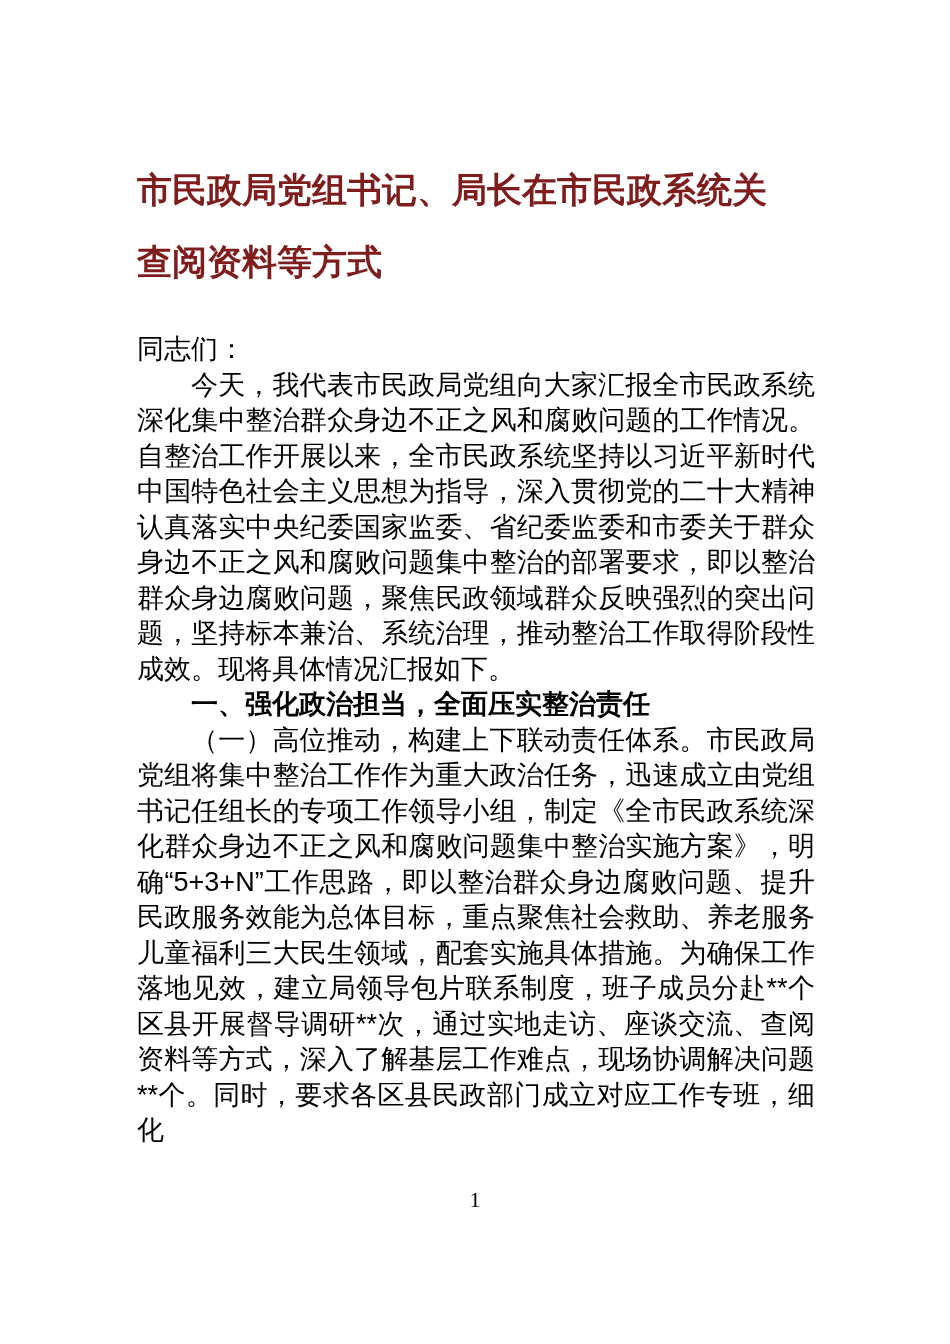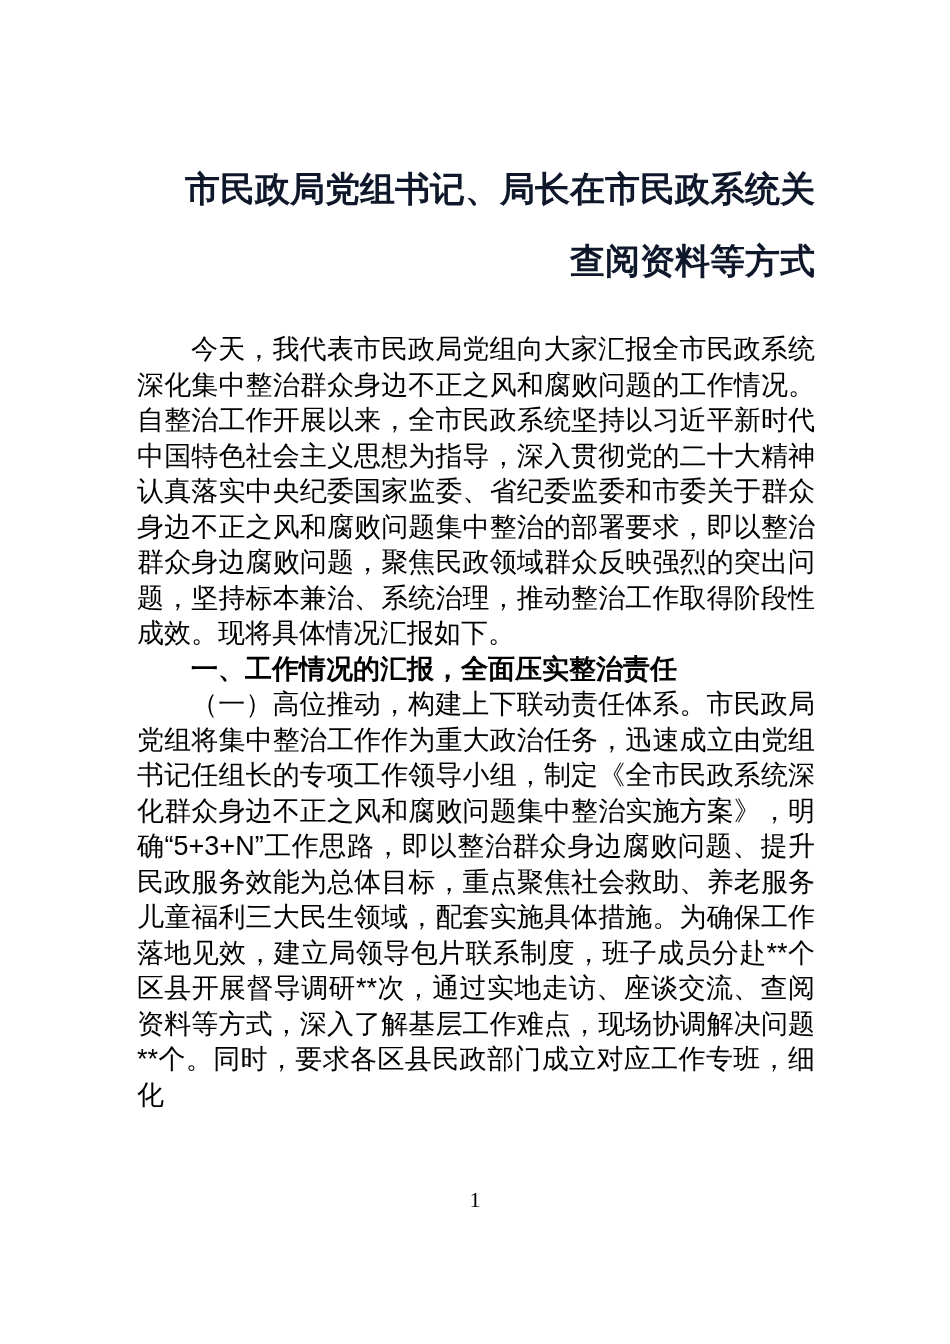--- a/index.html
+++ b/index.html
@@ -17,26 +17,26 @@
   }
   .content {
     position: absolute;
     left: 137px;
     top: 154px;
     width: 678px;
   }
   .doc-title {
     margin: 0;
     padding: 0;
-    font-family: Liberation Serif, serif;
+    font-family: Liberation Sans, sans-serif;
     font-weight: 700;
     font-size: 35px;
     line-height: 72px;
-    text-align: right;
-    color: #0f172a;
+    text-align: left;
+    color: #7f1d1d;
   }
   .title-line {
     display: block;
     white-space: nowrap;
   }
   .doc-body {
     margin-top: 34px;
     font-family: "Liberation Sans", sans-serif;
     font-weight: 400;
     font-size: 27px;
@@ -75,24 +75,25 @@
 
 <div class="page">
   <div class="content">
 
     <h1 class="doc-title">
       <span class="title-line">市民政局党组书记、局长在市民政系统关</span>
       <span class="title-line">查阅资料等方式</span>
     </h1>
 
     <div class="doc-body">
+      <p class="salutation">同志们：</p>
 
       <p class="para">今天，我代表市民政局党组向大家汇报全市民政系统深化集中整治群众身边不正之风和腐败问题的工作情况。自整治工作开展以来，全市民政系统坚持以习近平新时代中国特色社会主义思想为指导，深入贯彻党的二十大精神认真落实中央纪委国家监委、省纪委监委和市委关于群众身边不正之风和腐败问题集中整治的部署要求，即以整治群众身边腐败问题，聚焦民政领域群众反映强烈的突出问题，坚持标本兼治、系统治理，推动整治工作取得阶段性成效。现将具体情况汇报如下。</p>
 
-      <p class="section-heading">一、工作情况的汇报，全面压实整治责任</p>
+      <p class="section-heading">一、强化政治担当，全面压实整治责任</p>
 
       <p class="para">（一）高位推动，构建上下联动责任体系。市民政局党组将集中整治工作作为重大政治任务，迅速成立由党组书记任组长的专项工作领导小组，制定《全市民政系统深化群众身边不正之风和腐败问题集中整治实施方案》，明确“5+3+N”工作思路，即以整治群众身边腐败问题、提升民政服务效能为总体目标，重点聚焦社会救助、养老服务儿童福利三大民生领域，配套实施具体措施。为确保工作落地见效，建立局领导包片联系制度，班子成员分赴**个区县开展督导调研**次，通过实地走访、座谈交流、查阅资料等方式，深入了解基层工作难点，现场协调解决问题**个。同时，要求各区县民政部门成立对应工作专班，细化</p>
     </div>
 
   </div>
 
   <div class="page-number">1</div>
 </div>
 
 </body></html>

